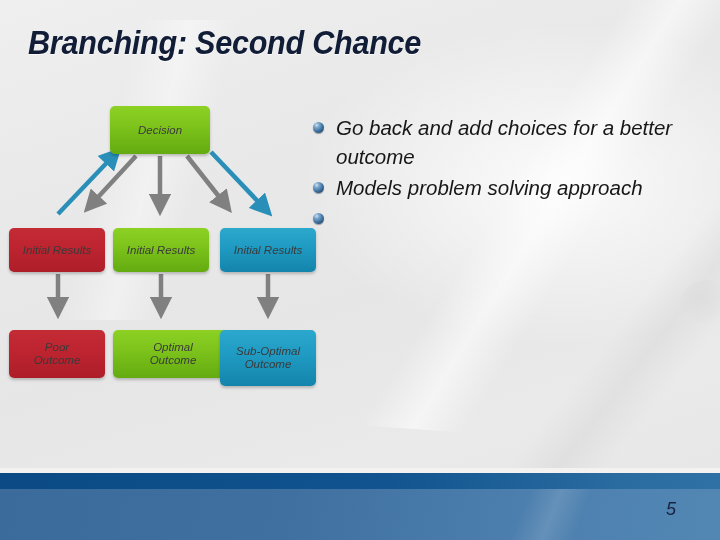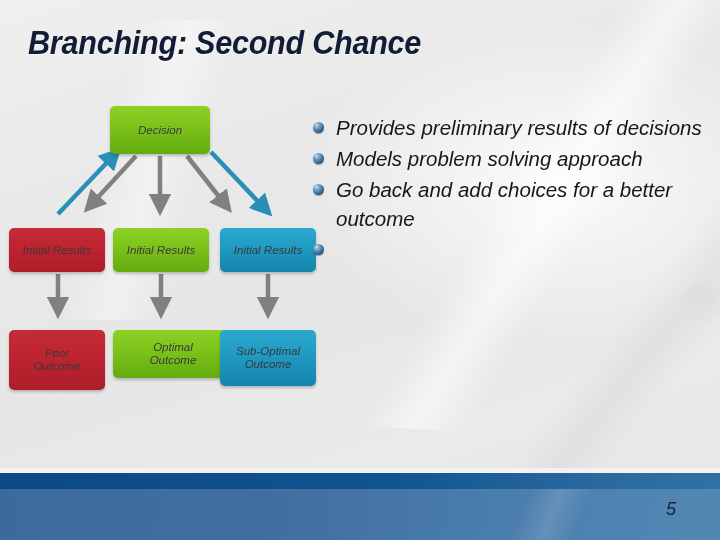--- a/index.html
+++ b/index.html
@@ -108,21 +108,21 @@
   .n-blue {
     background: linear-gradient(180deg, #2ca8cd 0%, #1f9ac2 45%, #1484ab 100%);
   }
 
   #node-decision { left: 110px; top: 106px; width: 100px; height: 48px; }
 
   #node-ir-1 { left: 9px;   top: 228px; width: 96px;  height: 44px; }
   #node-ir-2 { left: 113px; top: 228px; width: 96px;  height: 44px; }
   #node-ir-3 { left: 220px; top: 228px; width: 96px;  height: 44px; }
 
-  #node-out-1 { left: 9px;   top: 330px; width: 96px; height: 60px; }
+  #node-out-1 { left: 9px;   top: 330px; width: 96px; height: 48px; }
   #node-out-2 { left: 113px; top: 330px; width: 120px; height: 48px; }
   #node-out-3 { left: 220px; top: 330px; width: 96px; height: 56px; }
 
   
   #bullets {
     position: absolute;
     left: 313px;
     top: 113px;
     width: 392px;
   }
@@ -256,29 +256,25 @@
       <div>
         <span>Sub-Optimal</span>
         <span>Outcome</span>
       </div>
     </div>
   </div>
 
   <div id="bullets">
     <div class="bullet-row">
       <span class="bullet-marker"></span>
-      <span class="bullet-text">Provides preliminary results of decisions</span>
+      <span class="bullet-text">Go back and add choices for a better outcome</span>
     </div>
     <div class="bullet-row">
       <span class="bullet-marker"></span>
       <span class="bullet-text">Models problem solving approach</span>
-    </div>
-    <div class="bullet-row">
-      <span class="bullet-marker"></span>
-      <span class="bullet-text">Go back and add choices for a better outcome</span>
     </div>
     <div class="bullet-row">
       <span class="bullet-marker"></span>
     </div>
   </div>
 
   <div id="footer-white"></div>
   <div id="footer-stripe"></div>
   <div id="footer-band">
     <div class="band-sweep"></div>

